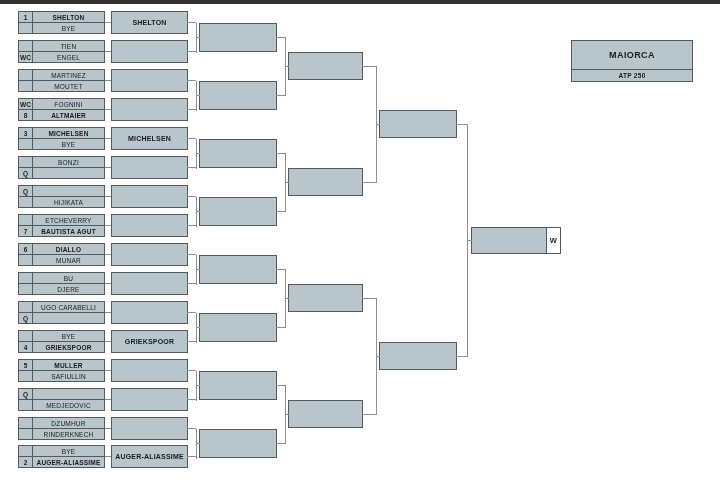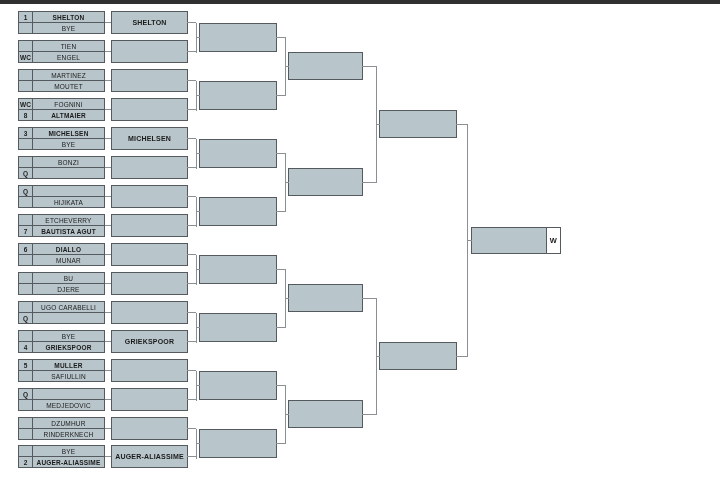--- a/index.html
+++ b/index.html
@@ -278,13 +278,17 @@
   <div class="vline" style="left:285px; top:37px;  height:59px"></div>
   <div class="vline" style="left:285px; top:153px; height:59px"></div>
   <div class="vline" style="left:285px; top:269px; height:59px"></div>
   <div class="vline" style="left:285px; top:385px; height:59px"></div>
 
   <div class="vline" style="left:376px; top:66px;  height:117px"></div>
   <div class="vline" style="left:376px; top:298px; height:117px"></div>
 
   <div class="vline" style="left:467px; top:124px; height:233px"></div>
 
+  <div class="tcard">
+    <div class="tname">MAIORCA</div>
+    <div class="ttier">ATP 250</div>
+  </div>
 </div>
 
 </body></html>

